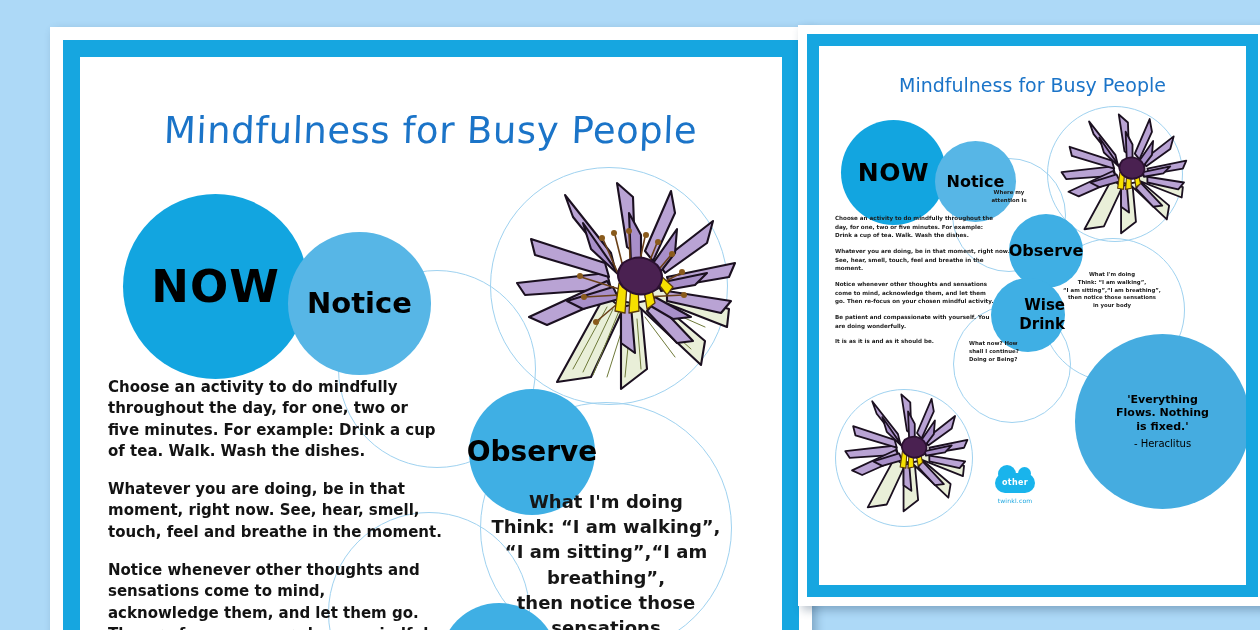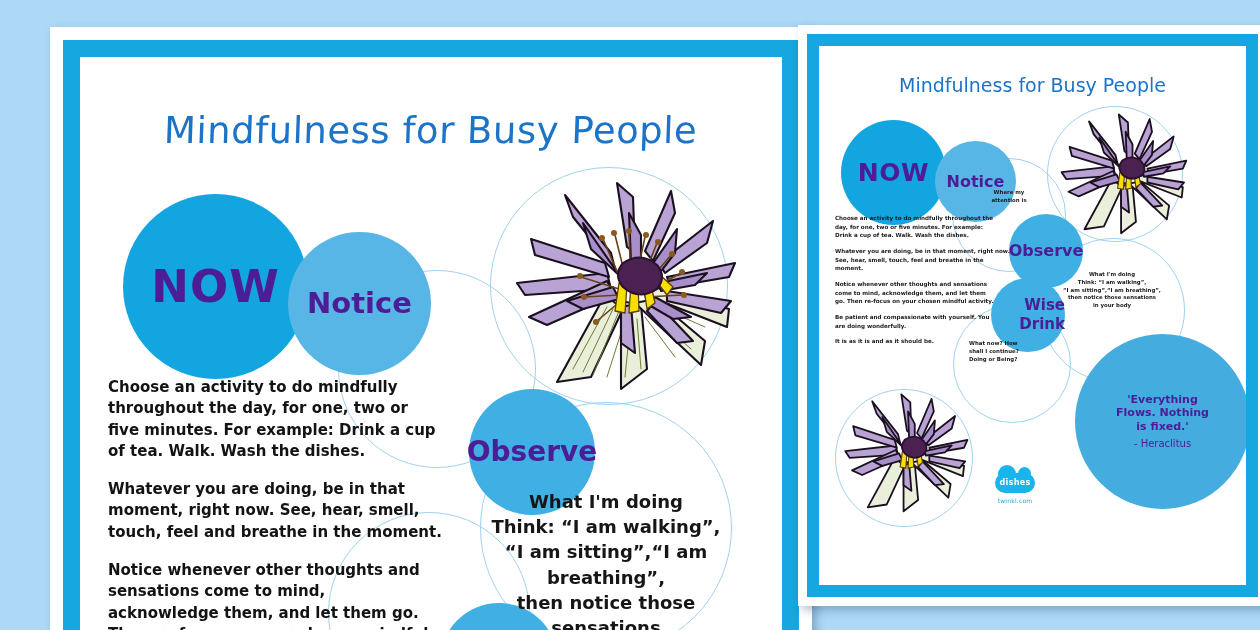--- a/index.html
+++ b/index.html
@@ -25,21 +25,21 @@
     font-family:"DejaVu Sans","Liberation Sans",sans-serif;
     font-size:37px;font-weight:400;color:#1B74C8;letter-spacing:.5px;
     font-style:normal;
   }
   .title span{display:inline-block;transform:skewX(-2deg);}
 
   
   .ocirc{position:absolute;border:1.6px solid #9FD2F0;border-radius:50%;background:transparent;}
   
   .fcirc{position:absolute;border-radius:50%;display:flex;align-items:center;justify-content:center;
-         color:#4c1d95;font-weight:700;text-align:center;line-height:1.1;}
+         color:#000000;font-weight:700;text-align:center;line-height:1.1;}
 
   .c-now   {background:#12A5E0;}
   .c-notice{background:#57B6E6;}
   .c-obs   {background:#3FAFE4;}
   .c-wise  {background:#3FAFE4;align-items:flex-end;}
   .c-quote {background:#45ACE0;}
 
   .otext{position:absolute;text-align:center;color:#161616;font-weight:700;}
 
   .bodytext{position:absolute;color:#131313;font-weight:700;}
@@ -335,21 +335,21 @@
       <div class="t-body" style="left:16px;top:168px;width:160px;">
         <p>Choose an activity to do mindfully throughout the day, for one, two or five minutes. For example: Drink a cup of tea. Walk. Wash the dishes.</p>
         <p style="width:178px;">Whatever you are doing, be in that moment, right now. See, hear, smell, touch, feel and breathe in the moment.</p>
         <p>Notice whenever other thoughts and sensations come to mind, acknowledge them, and let them go. Then re-focus on your chosen mindful activity.</p>
         <p>Be patient and compassionate with yourself. You are doing wonderfully.</p>
         <p>It is as it is and as it should be.</p>
       </div>
 
       <div class="logo" style="left:166px;top:427px;width:60px;">
         <div class="cloud">
-          <div class="word">dishes</div>
+          <div class="word">other</div>
         </div>
         <div class="url">twinkl.com</div>
       </div>
 
     </div>
   </div>
 
 </div>
 
 </body></html>

